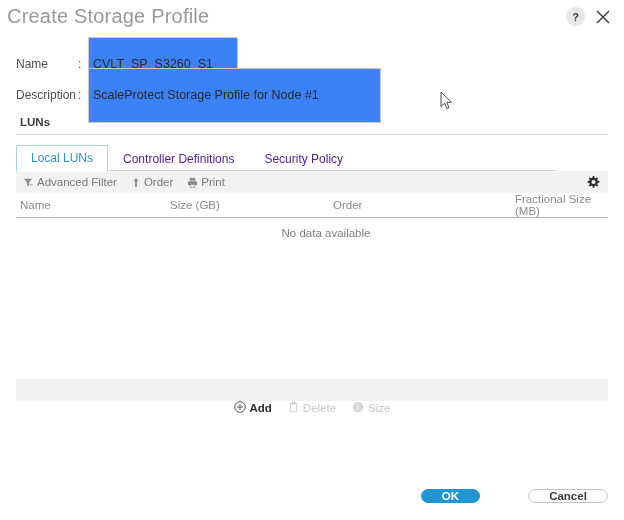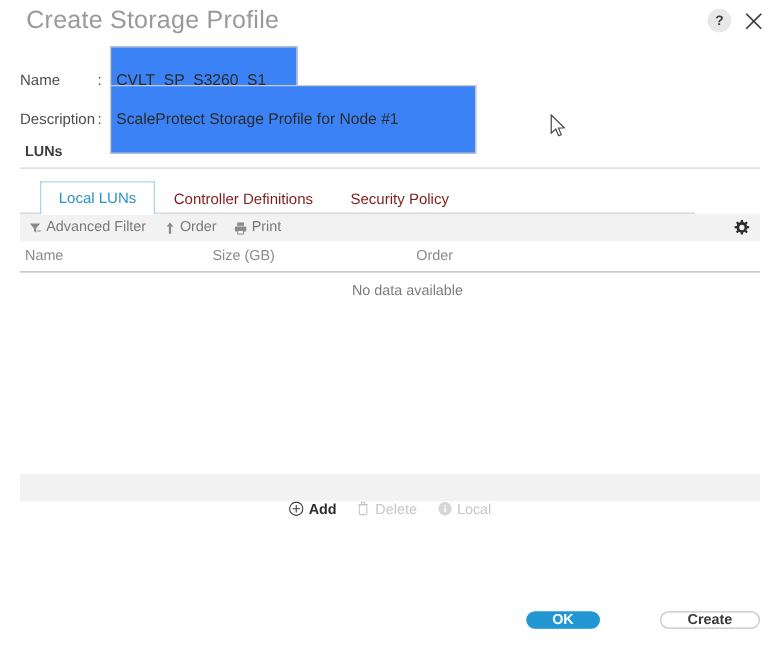--- a/index.html
+++ b/index.html
@@ -16,21 +16,21 @@
     position: relative;
   }
 
   
   .dialog-header {
     position: relative;
     height: 42px;
   }
   .dialog-title {
     position: absolute;
-    left: 21px;
+    left: 7px;
     top: 5px;
     font-size: 20px;
     font-weight: 400;
     color: #999999;
     letter-spacing: .2px;
     white-space: nowrap;
   }
   .header-actions {
     position: absolute;
     right: 12px;
@@ -113,30 +113,30 @@
   }
 
   
   .tabs-wrap {
     position: relative;
     margin-top: 10px;
     height: 26px;
   }
   .tabs {
     position: absolute;
-    left: 32px;
+    left: 16px;
     top: 0;
     display: flex;
     align-items: flex-end;
     height: 26px;
     z-index: 2;
   }
   .tab {
     font-size: 12px;
-    color: #7f1d1d;
+    color: #4c1d95;
     padding: 5px 14px 6px 14px;
     cursor: pointer;
     background: transparent;
     border: 1px solid transparent;
     border-bottom: none;
     position: relative;
     top: 1px;
     white-space: nowrap;
   }
   .tab.active {
@@ -358,20 +358,21 @@
       <path fill="#2d2d2d" d="M7 0.6h2l.3 2.1 1.4.6 1.7-1.3 1.4 1.4-1.3 1.7.6 1.4 2.1.3v2l-2.1.3-.6 1.4 1.3 1.7-1.4 1.4-1.7-1.3-1.4.6-.3 2.1H7l-.3-2.1-1.4-.6-1.7 1.3-1.4-1.4 1.3-1.7-.6-1.4-2.1-.3v-2l2.1-.3.6-1.4-1.3-1.7 1.4-1.4 1.7 1.3 1.4-.6z"></path>
       <circle cx="8" cy="8" r="2.6" fill="#f2f2f2"></circle>
     </svg>
   </div>
 </div>
 
 <div class="table-head">
   <div class="th th-name">Name</div>
   <div class="th th-size">Size (GB)</div>
   <div class="th th-order">Order</div>
+  <div class="th th-frac">Fractional Size (MB)</div>
 </div>
 
 <div class="no-data">No data available</div>
 
 <div class="table-body-space"></div>
 
 <div class="action-bar">
 
   <div class="ab-item enabled">
     <span>
@@ -396,24 +397,24 @@
   </div>
 
   <div class="ab-item disabled">
     <span>
       <svg width="12" height="12" viewBox="0 0 14 14">
         <circle cx="7" cy="7" r="6.2" fill="#d6d6d6"></circle>
         <rect x="6.3" y="5.8" width="1.4" height="4.4" fill="#ffffff"></rect>
         <rect x="6.3" y="3.4" width="1.4" height="1.6" fill="#ffffff"></rect>
       </svg>
     </span>
-    <span>Local</span>
+    <span>Size</span>
   </div>
 </div>
 
 <div class="footer">
   <div class="btn btn-ok">OK</div>
-  <div class="btn btn-cancel">Create</div>
+  <div class="btn btn-cancel">Cancel</div>
 </div>
 
 <svg class="mouse-cursor" viewBox="0 0 14 20">
   <path d="M1 1 L1 15.5 L4.6 12.2 L6.9 17.6 L9 16.7 L6.8 11.5 L11.4 11.2 Z" fill="#ffffff" stroke="#4a4a4a" stroke-width="1"></path>
 </svg>
 
 </body></html>

